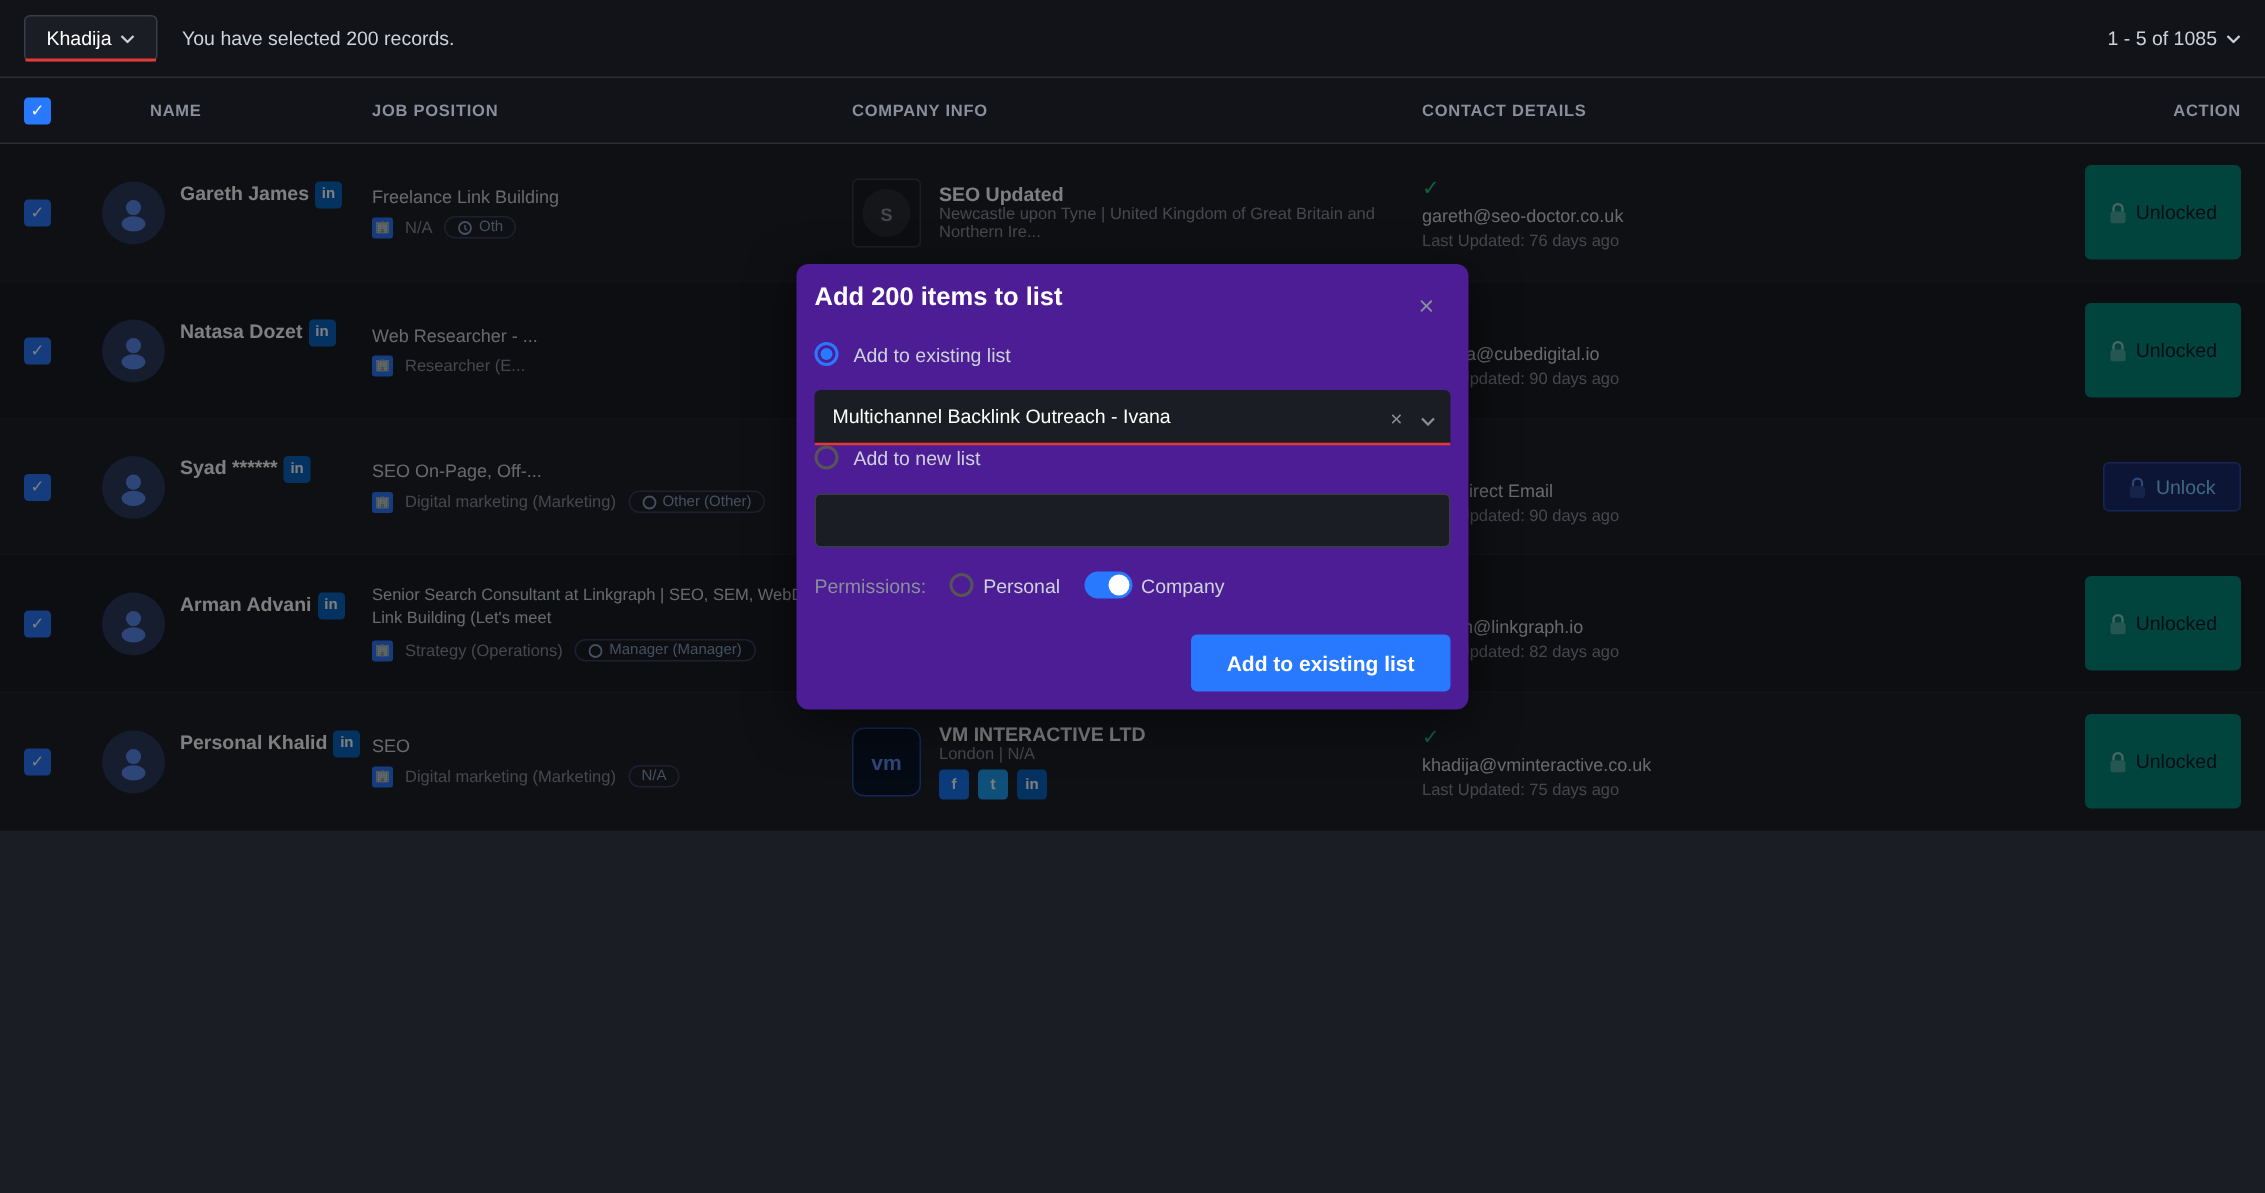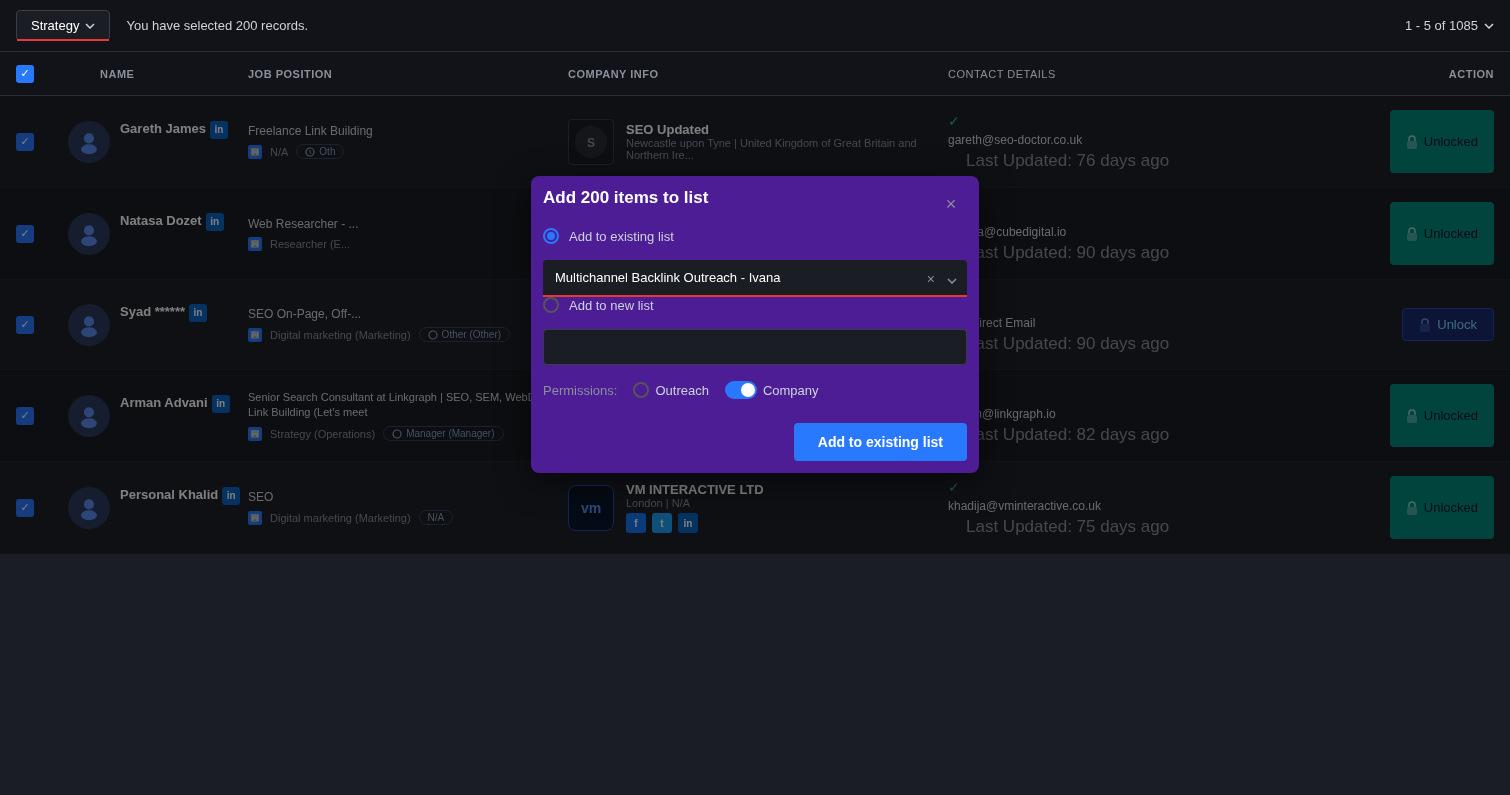--- a/index.html
+++ b/index.html
@@ -60,21 +60,21 @@
       display: flex;
       align-items: center;
       padding: 0 16px;
       border-bottom: 1px solid #2a2d35;
       gap: 0;
     }
     .col-check { width: 52px; display: flex; align-items: center; }
     .col-name { width: 180px; font-size: 11px; font-weight: 600; color: #8a8f9c; letter-spacing: 0.5px; padding-left: 32px; }
     .col-job { width: 320px; font-size: 11px; font-weight: 600; color: #8a8f9c; letter-spacing: 0.5px; }
     .col-company { width: 380px; font-size: 11px; font-weight: 600; color: #8a8f9c; letter-spacing: 0.5px; }
-    .col-contact { width: 280px; font-size: 11px; font-weight: 400; color: #8a8f9c; letter-spacing: 0.5px; }
+    .col-contact { width: 280px; font-size: 11px; font-weight: 700; color: #8a8f9c; letter-spacing: 0.5px; }
     .col-action { flex: 1; font-size: 11px; font-weight: 600; color: #8a8f9c; letter-spacing: 0.5px; text-align: right; }
 
     
     .table-body { position: relative; }
     .table-row {
       display: flex;
       align-items: center;
       padding: 14px 16px;
       border-bottom: 1px solid #23262e;
       min-height: 90px;
@@ -148,21 +148,21 @@
       width: 20px; height: 20px;
       border-radius: 3px;
       display: flex; align-items: center; justify-content: center;
       font-size: 10px; color: #fff; font-weight: 700;
     }
     .si-fb { background: #1877f2; }
     .si-tw { background: #1da1f2; }
     .si-li { background: #0a66c2; }
 
     .contact-email { color: #cdd3dc; font-size: 12px; }
-    .contact-updated { color: #8a8f9c; font-size: 17px; margin-left: 18px; }
+    .contact-updated { color: #8a8f9c; font-size: 11px; }
     .check-green { color: #26c281; font-size: 14px; }
 
     
     .btn-unlocked {
       background: #00897b;
       color: #0f172a;
       border: none;
       border-radius: 4px;
       padding: 24px 16px;
       font-size: 13px;
@@ -321,21 +321,21 @@
 
     .row-name-wrap { display: flex; align-items: flex-start; gap: 10px; }
     .name-info { display: flex; gap: 4px; }
   </style>
 </head>
 <body>
 
 <div class="top-bar">
   <div class="top-bar-left">
     <button class="actions-btn">
-      <span>Strategy</span>
+      <span>Khadija</span>
       <svg width="10" height="6" viewBox="0 0 10 6">
           <path d="M1 1l4 4 4-4" stroke="#cdd3dc" stroke-width="1.5" fill="none"></path>
         </svg>
     </button>
     <span>You have selected 200 records.</span>
   </div>
   <div class="pagination">
     <span>1 - 5 of 1085</span>
     <svg width="10" height="6" viewBox="0 0 10 6">
         <path d="M1 1l4 4 4-4" stroke="#cdd3dc" stroke-width="1.5" fill="none"></path>
@@ -660,21 +660,21 @@
       </div>
 
       
       <input type="text" class="text-input" style="">
 
       
       <div class="permissions-row">
         <span class="permissions-label">Permissions:</span>
         <div class="perm-option">
           <div class="perm-radio-empty"></div>
-          <span class="perm-text">Outreach</span>
+          <span class="perm-text">Personal</span>
         </div>
         <div class="perm-option">
           <div class="toggle-on"></div>
           <span class="perm-text">Company</span>
         </div>
       </div>
 
       
       <div style="display:flex;justify-content:flex-end;">
         <button class="btn-primary">Add to existing list</button>

